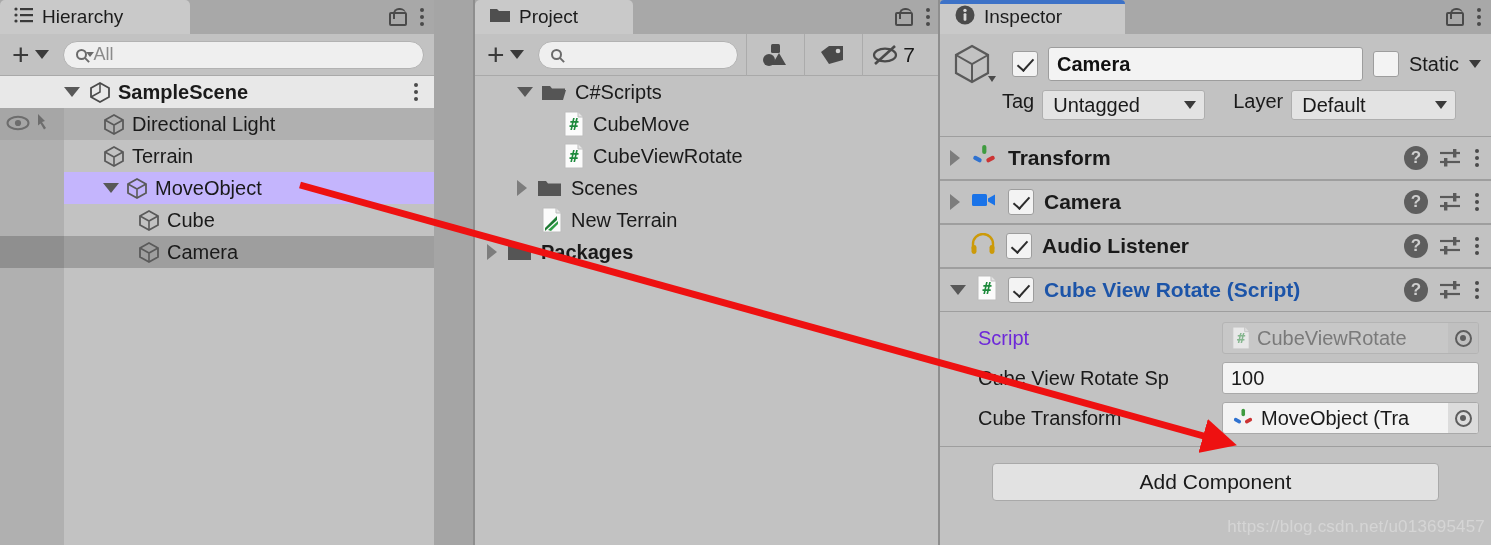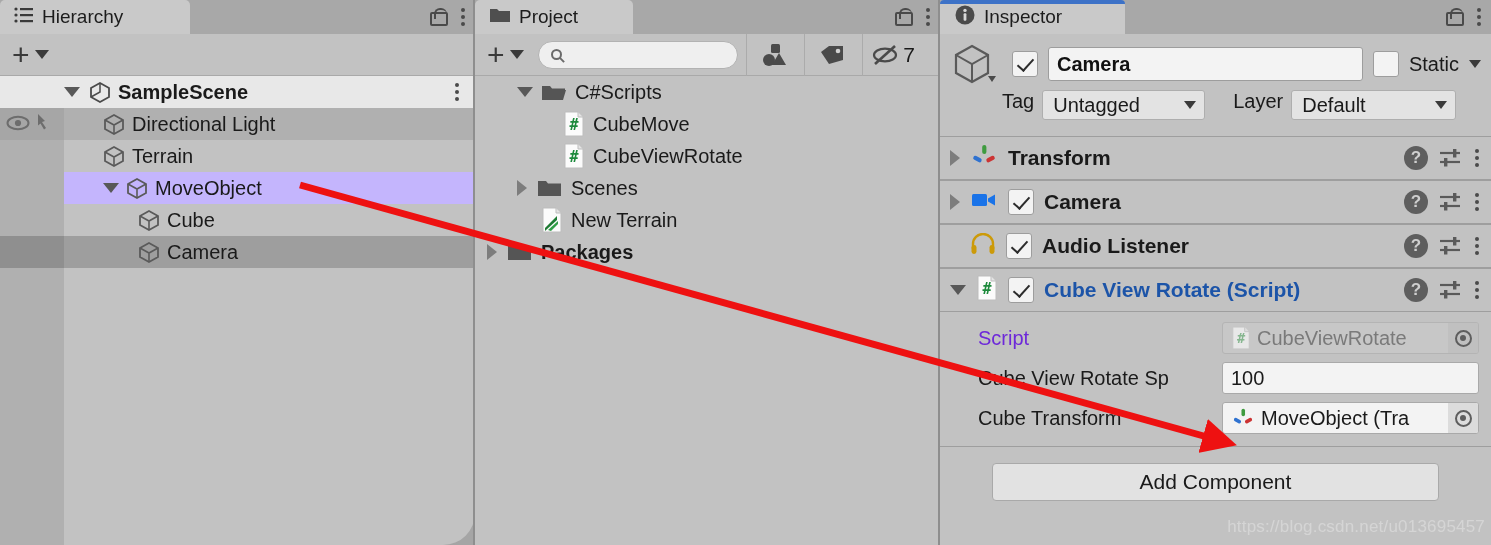--- a/index.html
+++ b/index.html
@@ -176,21 +176,21 @@
     color: #d9d9d9; opacity: .85; pointer-events: none; letter-spacing: .2px;
   }
   .vsep { position: absolute; top: 0; bottom: 0; width: 2px; background: #8e8e8e; }
   #arrow-layer { position: absolute; left: 0; top: 0; width: 1491px; height: 545px; pointer-events: none; }
 </style>
 </head>
 <body>
 
 <div id="root">
 
-  <div class="panel" id="hierarchy-panel" style="left:0; width:475px;border-radius:32px;">
+  <div class="panel" id="hierarchy-panel" style="left:0; width:434px;">
 
     <div class="tabbar">
       <div class="tab" style="width:190px;">
         <span style="flex:none;">
           <svg width="20" height="18" viewBox="0 0 20 18">
             <circle cx="2" cy="3" r="1.6" fill="#3a3a3a"></circle>
               <rect x="6" y="2" width="13" height="2.2" fill="#3a3a3a"></rect>
             <circle cx="2" cy="9" r="1.6" fill="#3a3a3a"></circle>
               <rect x="6" y="8" width="13" height="2.2" fill="#3a3a3a"></rect>
             <circle cx="2" cy="15" r="1.6" fill="#3a3a3a"></circle>
@@ -207,20 +207,24 @@
             <i></i>
           </span>
       </div>
     </div>
 
     <div class="toolbar">
       <div class="plus-btn">
         <span class="plus-glyph">+</span>
         <span class="caret-dn"></span>
       </div>
+      <div class="searchbox">
+        <span class="mag withcaret"></span>
+        <span class="search-ph">All</span>
+      </div>
     </div>
 
     <div class="tree">
 
       <div class="row bold" style="background:#e8e8e8;">
         <span style="width:64px;flex:none;"></span>
         <span class="tri-dn" style="margin-right:8px;"></span>
         <span class="unity-ico">
           <svg width="24" height="24" viewBox="0 0 24 24">
             <path d="M12 3 L21 8 L21 17 L12 22 L3 17 L3 8 Z" fill="none" stroke="#4a4a4a" stroke-width="1.8"></path>

